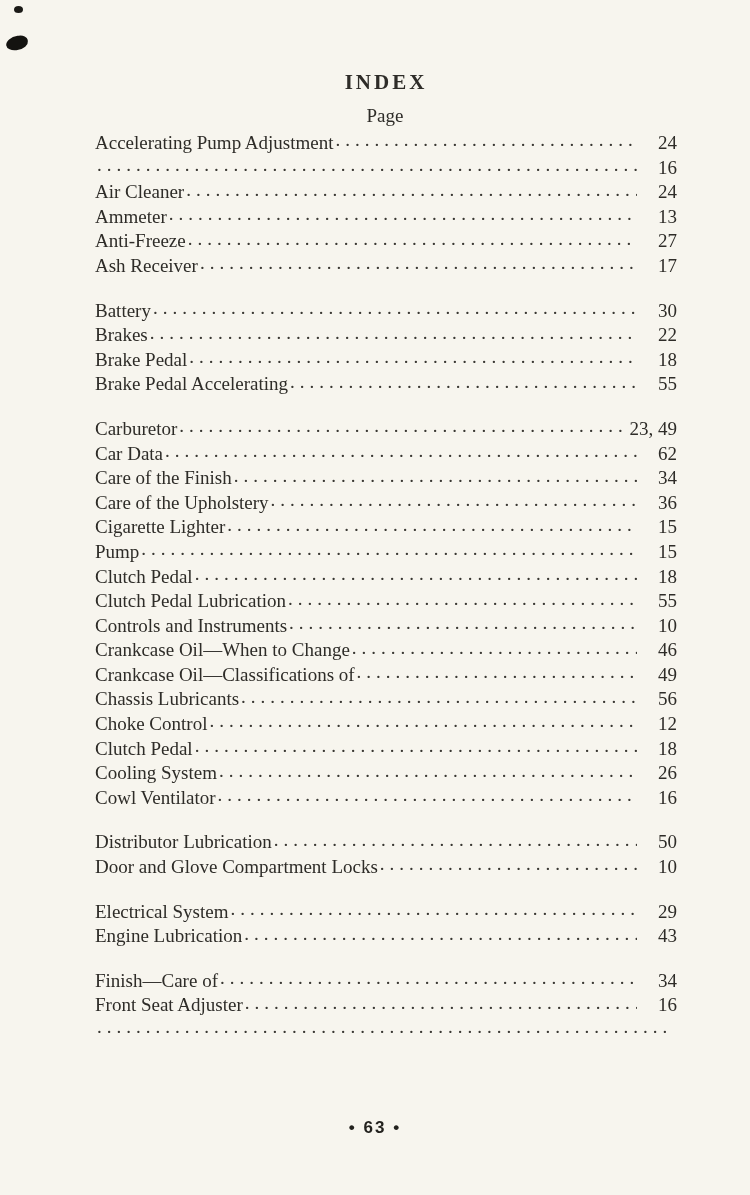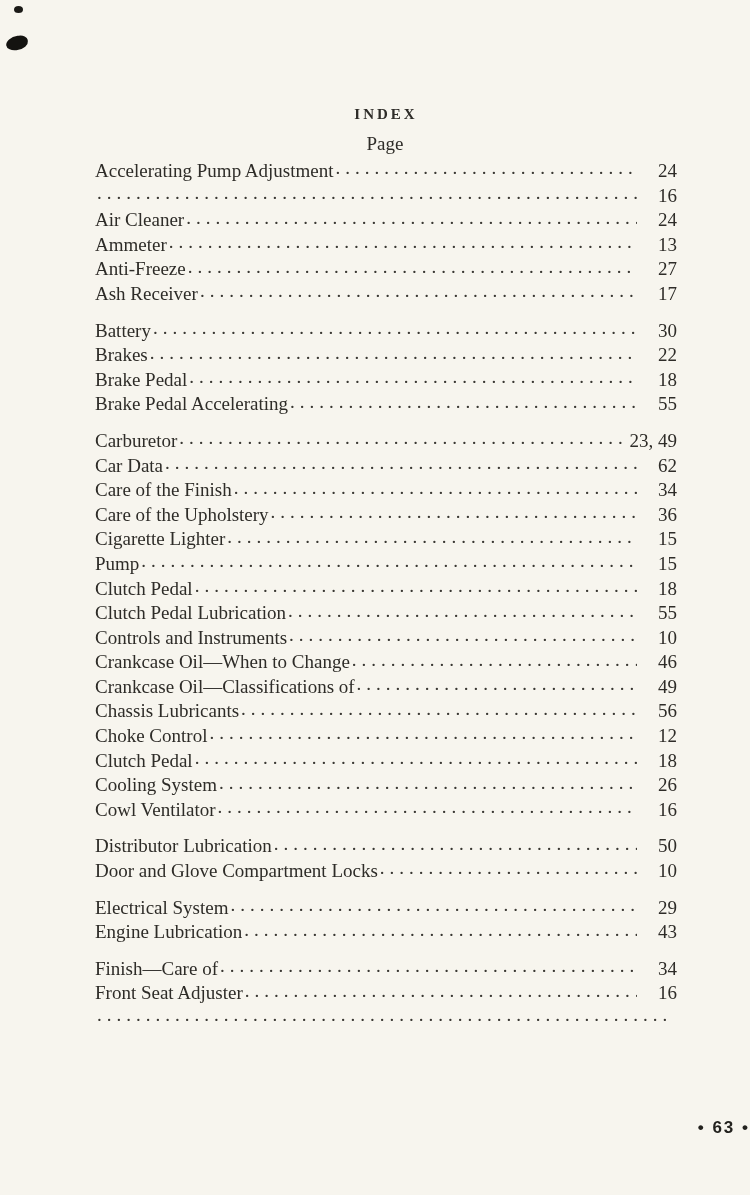--- a/index.html
+++ b/index.html
@@ -36,37 +36,37 @@
   }
   .page-inner {
     position: absolute;
     left: 95px;
     top: 0;
     width: 582px;
   }
   .doc-title {
     text-align: center;
     font-weight: bold;
-    font-size: 15px;
+    font-size: 21px;
     letter-spacing: 3px;
-    margin-top: 106px;
+    margin-top: 70px;
     margin-bottom: 0;
   }
   .page-col-label {
     text-align: center;
     font-size: 19px;
     margin-top: 10px;
     padding-right: 2px;
   }
   .index-list {
     margin-top: 4px;
     font-size: 19px;
   }
   .group {
-    margin-top: 12px;
+    margin-top: 20px;
   }
   .group:first-child {
     margin-top: 0;
   }
   .row {
     display: flex;
     align-items: flex-start;
     line-height: 24.6px;
     white-space: nowrap;
   }
@@ -92,21 +92,21 @@
   .pagenum {
     flex: 0 0 auto;
     min-width: 34px;
     text-align: right;
   }
   .doc-footer {
     position: absolute;
     left: 0;
     top: 1118px;
     width: 750px;
-    text-align: right;
+    text-align: center;
     font-size: 17px;
     font-weight: bold;
     letter-spacing: 2px;
     color: #23221e;
     font-family: "Liberation Sans", sans-serif;
   }
 </style>
 </head>
 <body style="background: rgb(247, 245, 238); color: rgb(46, 44, 40);">
 

